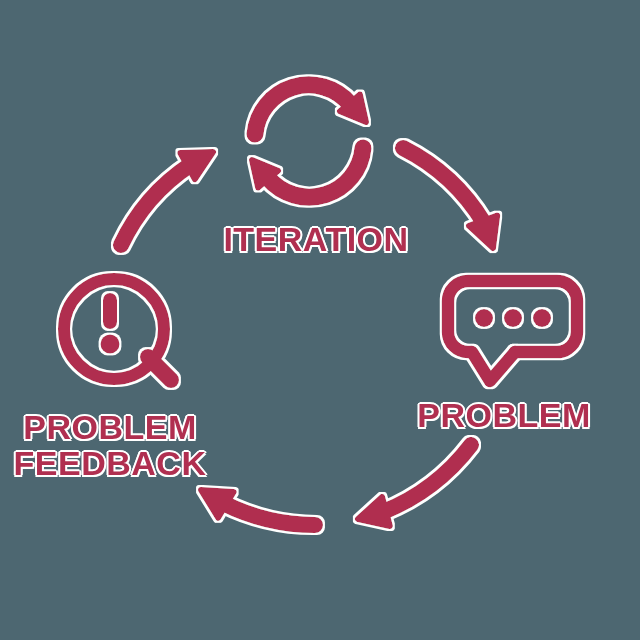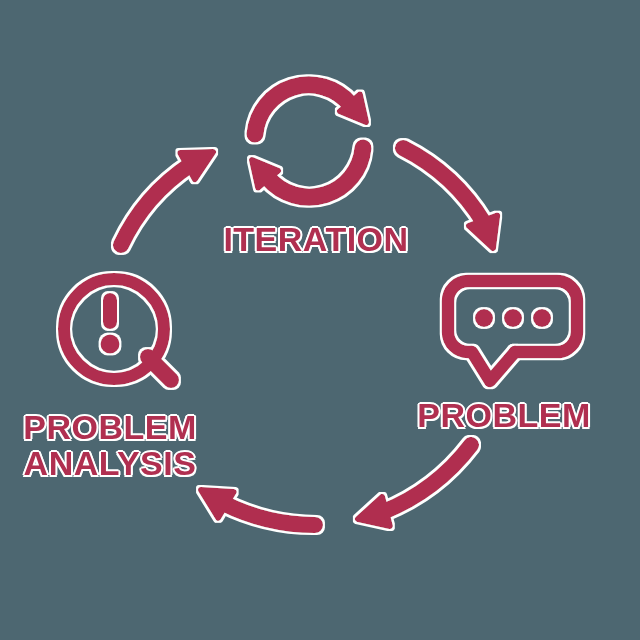--- a/index.html
+++ b/index.html
@@ -125,16 +125,16 @@
 
     </g>
   </svg>
 
   <div class="label label-iteration">ITERATION</div>
 
   <div class="label label-feedback">PROBLEM</div>
 
   <div class="label label-problem">
     <div>PROBLEM</div>
-    <div>ANALYSIS</div>
+    <div>FEEDBACK</div>
   </div>
 
 </div>
 
 </body></html>

